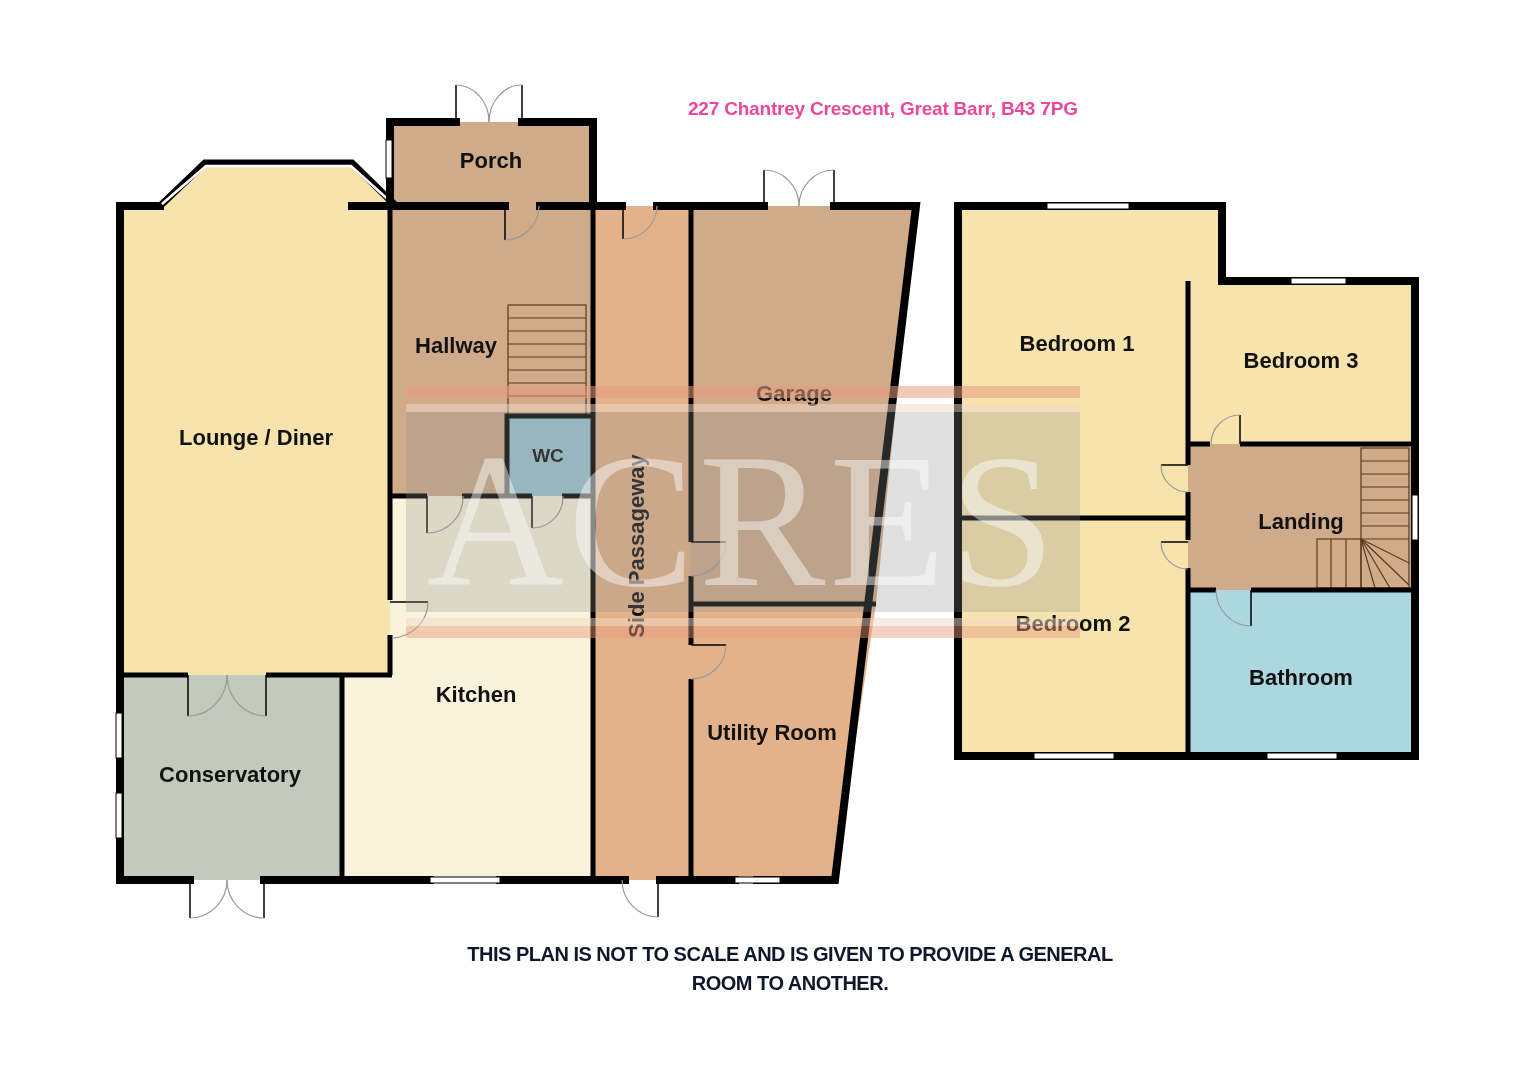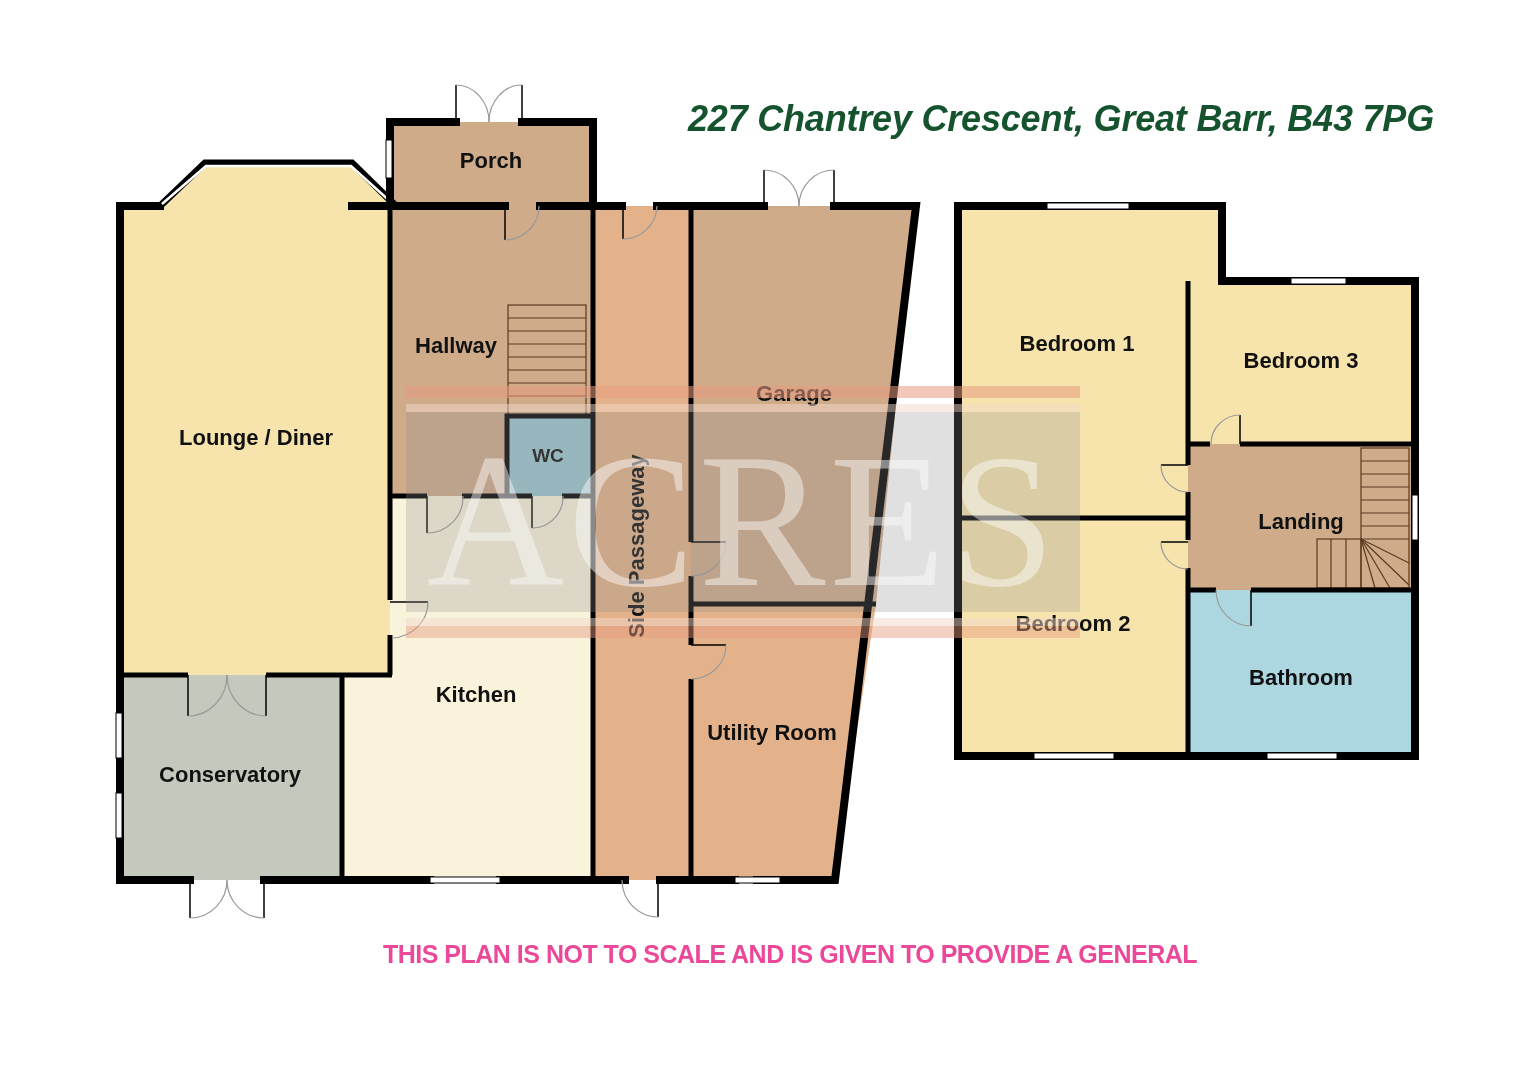--- a/index.html
+++ b/index.html
@@ -1,19 +1,19 @@
 <!DOCTYPE html>
 <html><head>
 <meta charset="utf-8">
 <style>
   html, body { margin: 0; padding: 0; background: #ffffff; }
   body { width: 1534px; height: 1080px; position: relative; overflow: hidden; font-family: "Liberation Sans", sans-serif; }
   #plan { position: absolute; left: 0; top: 0; width: 1534px; height: 1080px; }
-  .title { position: absolute; left: 688px; top: 98px; font-size: 36px; font-weight: bold; color: #14532d; white-space: nowrap; letter-spacing: -0.2px; font-style: italic; }
-  .disclaimer { position: absolute; left: 340px; top: 940px; width: 900px; text-align: center; font-size: 25px; font-weight: bold; line-height: 29px; color: #ec4899; text-transform: uppercase; letter-spacing: -0.5px; }
+  .title { position: absolute; left: 688px; top: 98px; font-size: 19px; font-weight: bold; color: #ec4899; white-space: nowrap; letter-spacing: -0.2px; }
+  .disclaimer { position: absolute; left: 340px; top: 940px; width: 900px; text-align: center; font-size: 20px; font-weight: bold; line-height: 29px; color: #0f172a; text-transform: uppercase; letter-spacing: -0.5px; }
   .disclaimer div { white-space: nowrap; }
   .room-label { font-family: "Liberation Sans", sans-serif; font-weight: bold; fill: #111; }
   .wall { fill: none; stroke: #000; stroke-width: 8; stroke-linecap: square; stroke-linejoin: miter; }
   .iwall { fill: none; stroke: #000; stroke-width: 5; }
   .door { fill: none; stroke: #9a9a9a; stroke-width: 1.2; }
   .doorleaf { fill: none; stroke: #000; stroke-width: 1.5; }
   .stair { fill: none; stroke: #5a3a20; stroke-width: 1.2; }
   .window { fill: #fff; stroke: #000; stroke-width: 1; }
   .watermark-text { font-family: "Liberation Serif", serif; font-size: 190px; fill: #ffffff; opacity: 0.45; letter-spacing: 4px; }
 </style>
@@ -227,13 +227,14 @@
     <rect x="406" y="618" width="674" height="8" fill="#f1d7c9" opacity="0.5"></rect>
     <rect x="406" y="626" width="674" height="12" fill="#e79a7e" opacity="0.45"></rect>
     <text class="watermark-text" x="743" y="585" text-anchor="middle">ACRES</text>
   </g>
 </svg>
 
 <div class="title">227 Chantrey Crescent, Great Barr, B43 7PG</div>
 
 <div class="disclaimer">
   <div>THIS PLAN IS NOT TO SCALE AND IS GIVEN TO PROVIDE A GENERAL</div>
+  <div>ROOM TO ANOTHER.</div>
 </div>
 
 </body></html>

